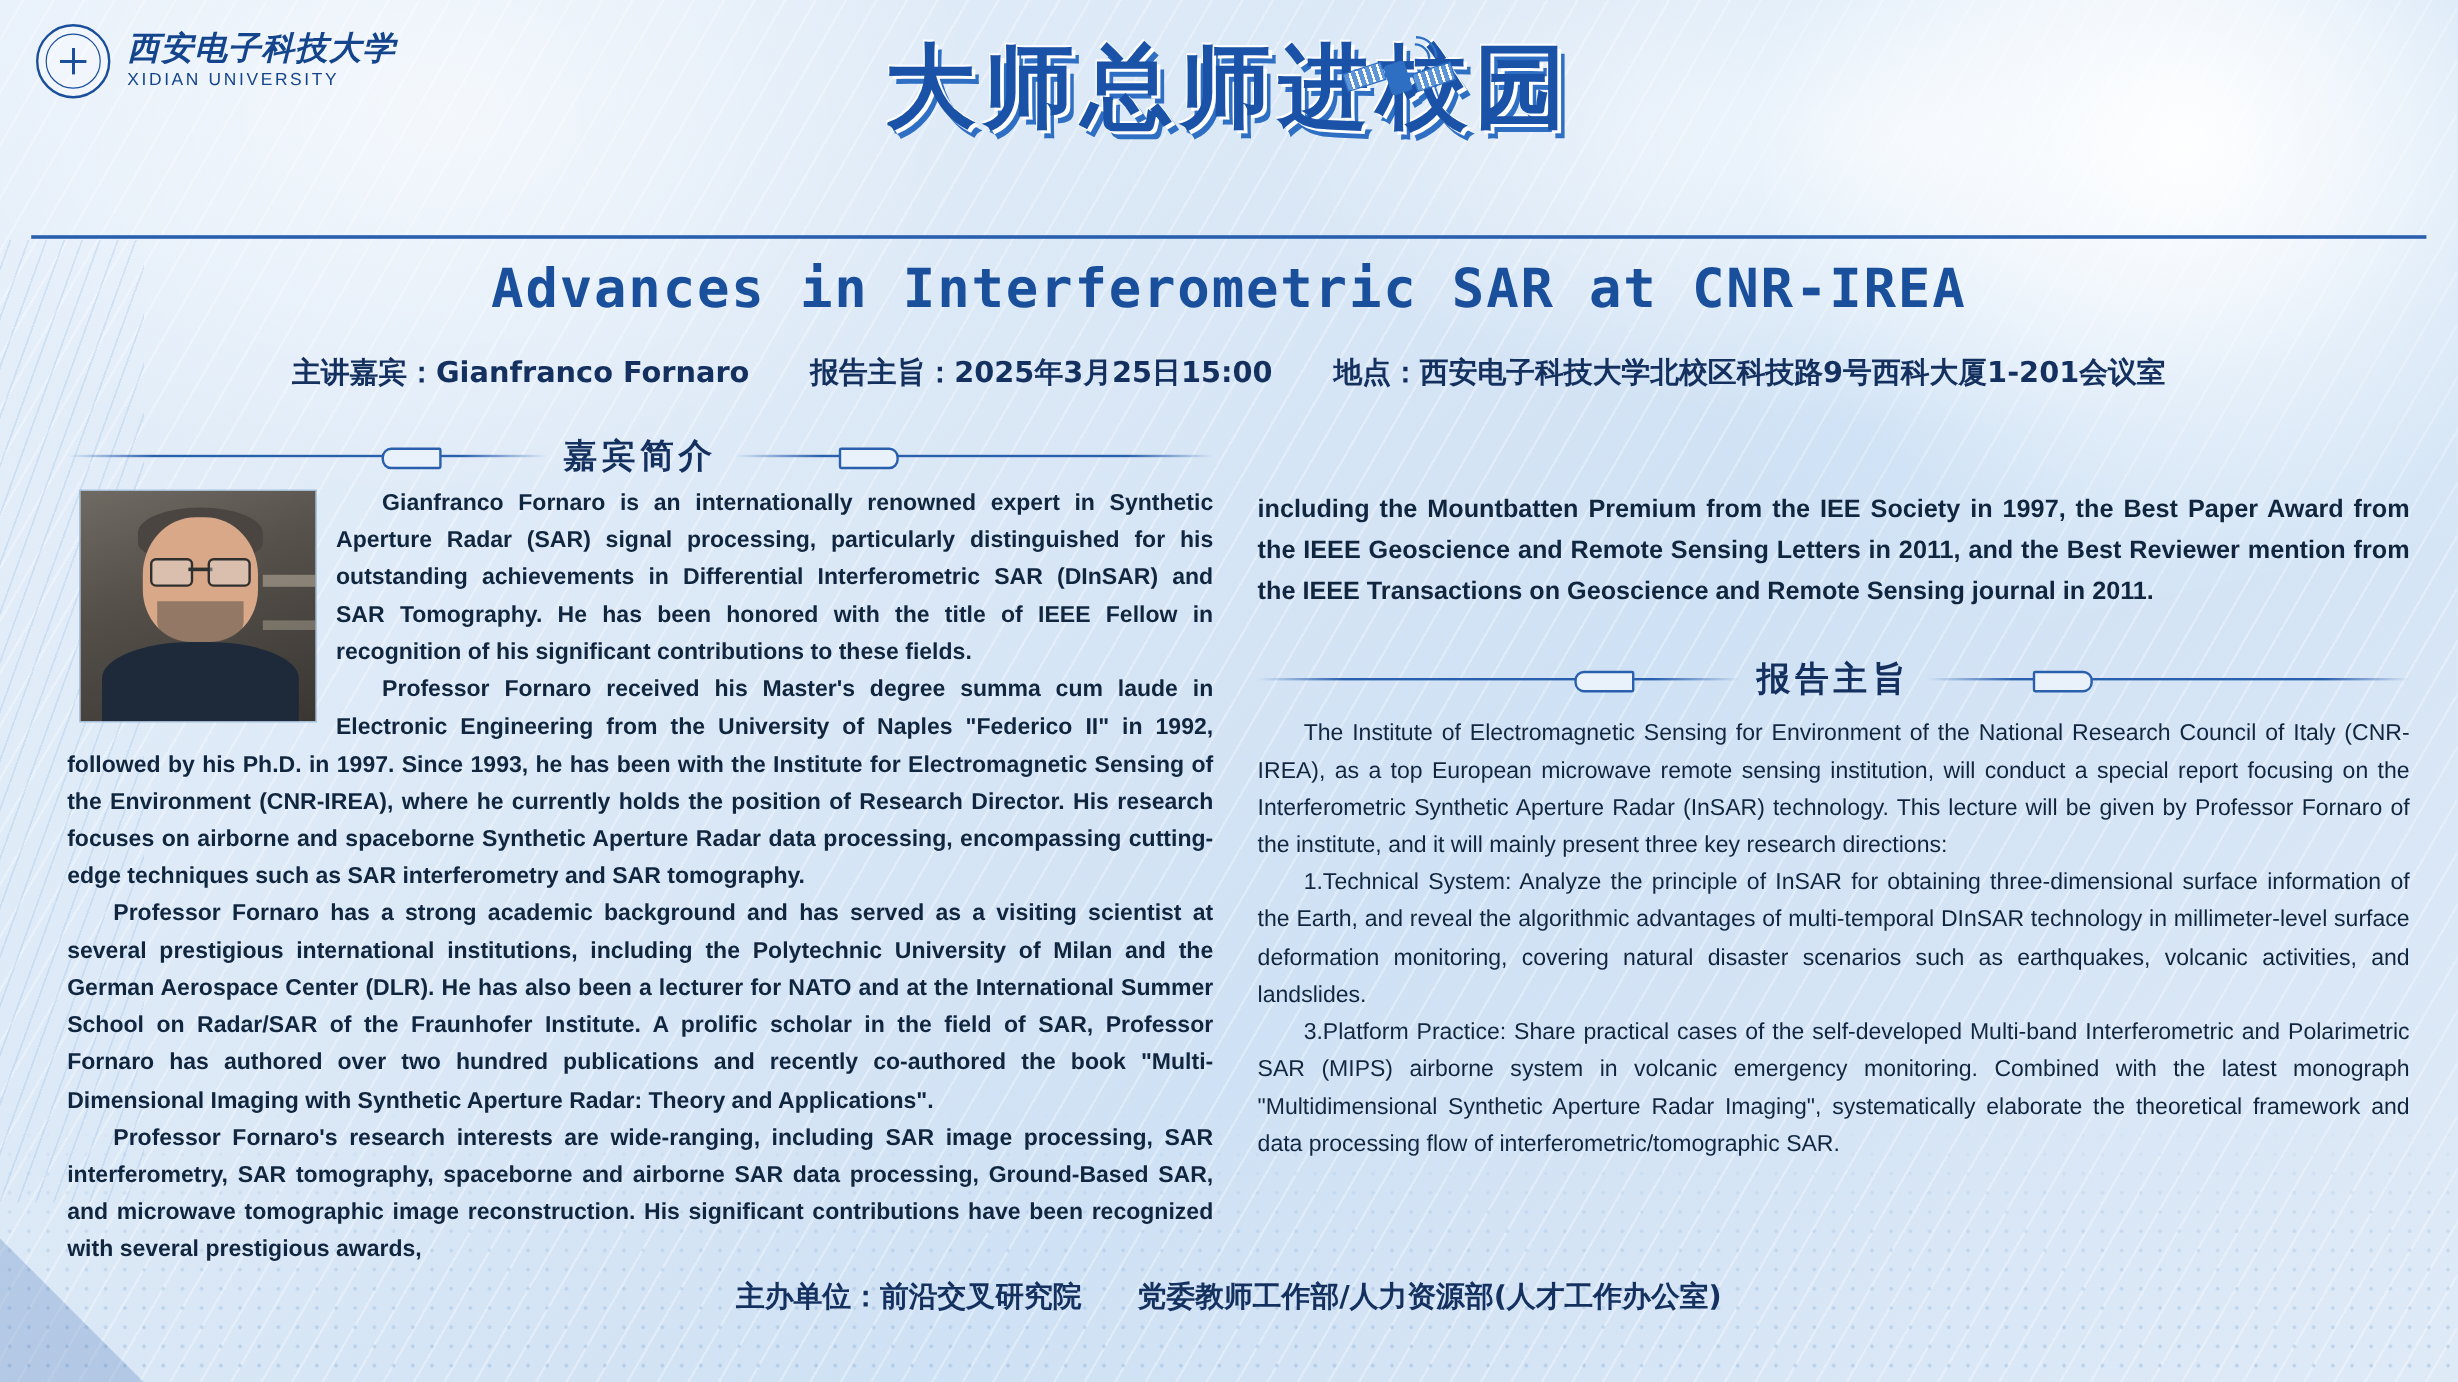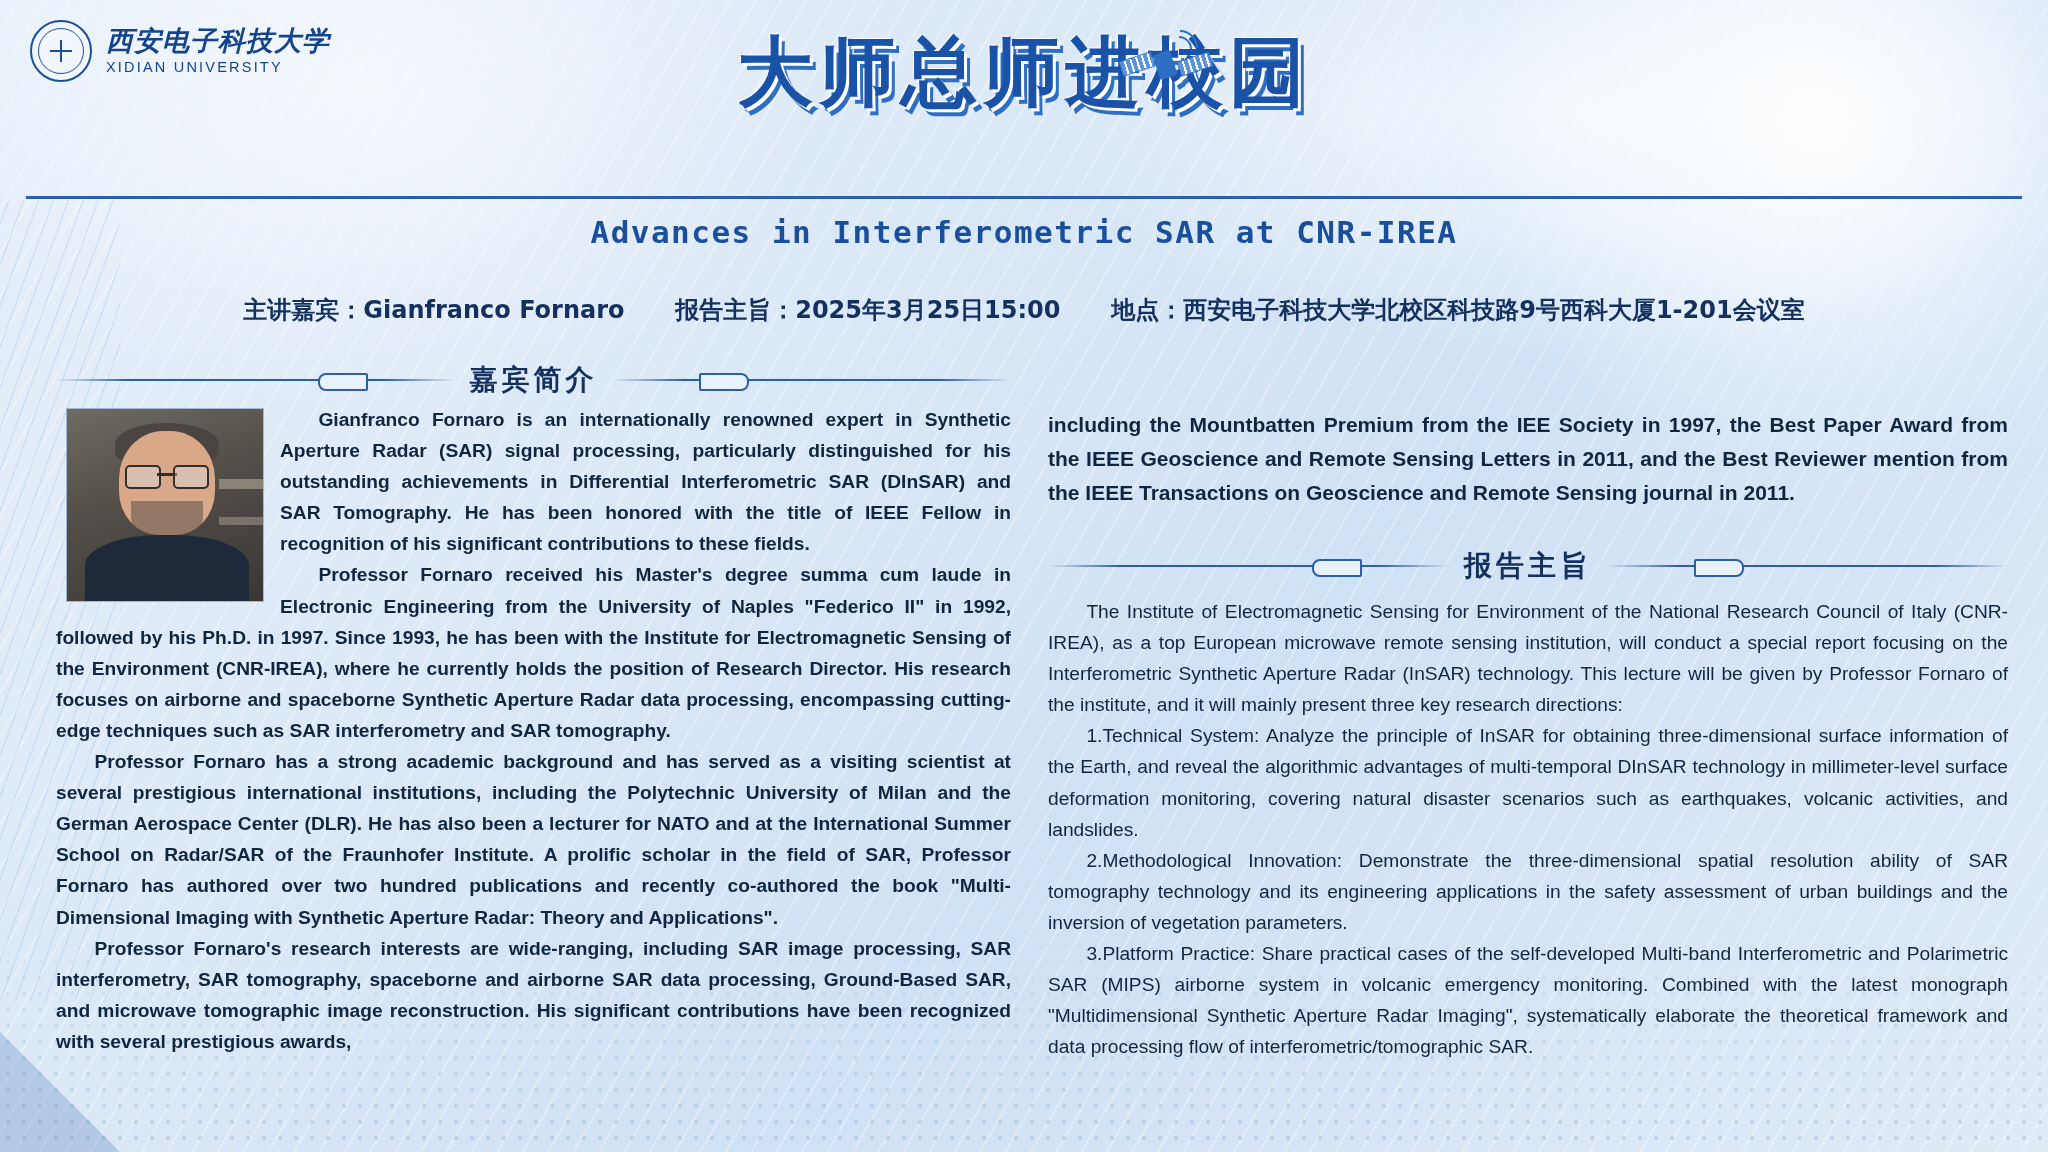--- a/index.html
+++ b/index.html
@@ -184,21 +184,21 @@
     background: #2a5fae;
   }
 
   
   .title {
     position: absolute;
     left: 0; right: 0; top: 214px;
     text-align: center;
     font-family: "DejaVu Sans Mono", monospace;
     font-weight: bold;
-    font-size: 31px;
+    font-size: 45px;
     letter-spacing: 1.5px;
     color: #1a4f9c;
   }
   .meta {
     position: absolute;
     left: 0; right: 0; top: 294px;
     text-align: center;
     font-family: "DejaVu Sans", sans-serif;
     font-weight: bold;
     font-size: 24px;
@@ -449,18 +449,22 @@
   <div class="col-right" style="top: 520px;">
     <div class="sec-head abstract-head">
       <div class="orn left"></div>
       <div class="sec-title">报告主旨</div>
       <div class="orn right"></div>
     </div>
 
     <div class="abstract-body">
       <p class="para">The Institute of Electromagnetic Sensing for Environment of the National Research Council of Italy (CNR-IREA), as a top European microwave remote sensing institution, will conduct a special report focusing on the Interferometric Synthetic Aperture Radar (InSAR) technology. This lecture will be given by Professor Fornaro of the institute, and it will mainly present three key research directions:</p>
       <p class="para">1.Technical System: Analyze the principle of InSAR for obtaining three-dimensional surface information of the Earth, and reveal the algorithmic advantages of multi-temporal DInSAR technology in millimeter-level surface deformation monitoring, covering natural disaster scenarios such as earthquakes, volcanic activities, and landslides.</p>
-      <p class="para">2.Methodological Innovation: Demonstrate the three-dimensional spatial resolution ability of SAR tomography technology and its engineering applications in the safety assessment of urban buildings and the inversion of vegetation parameters.</p>
       <p class="para">3.Platform Practice: Share practical cases of the self-developed Multi-band Interferometric and Polarimetric SAR (MIPS) airborne system in volcanic emergency monitoring. Combined with the latest monograph "Multidimensional Synthetic Aperture Radar Imaging", systematically elaborate the theoretical framework and data processing flow of interferometric/tomographic SAR.</p>
     </div>
   </div>
 
+  <div class="footer">
+    <span>主办单位：</span><span>前沿交叉研究院</span>
+    <span class="gap"></span>
+    <span>党委教师工作部/人力资源部(人才工作办公室)</span>
+  </div>
 </div>
 
 </body></html>

